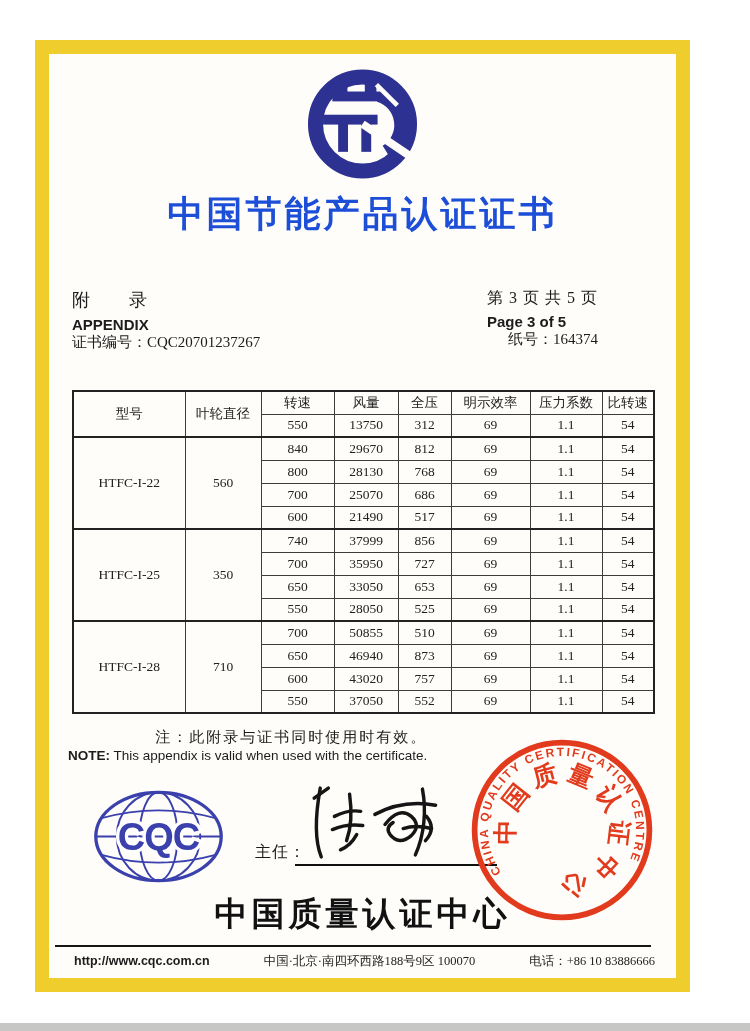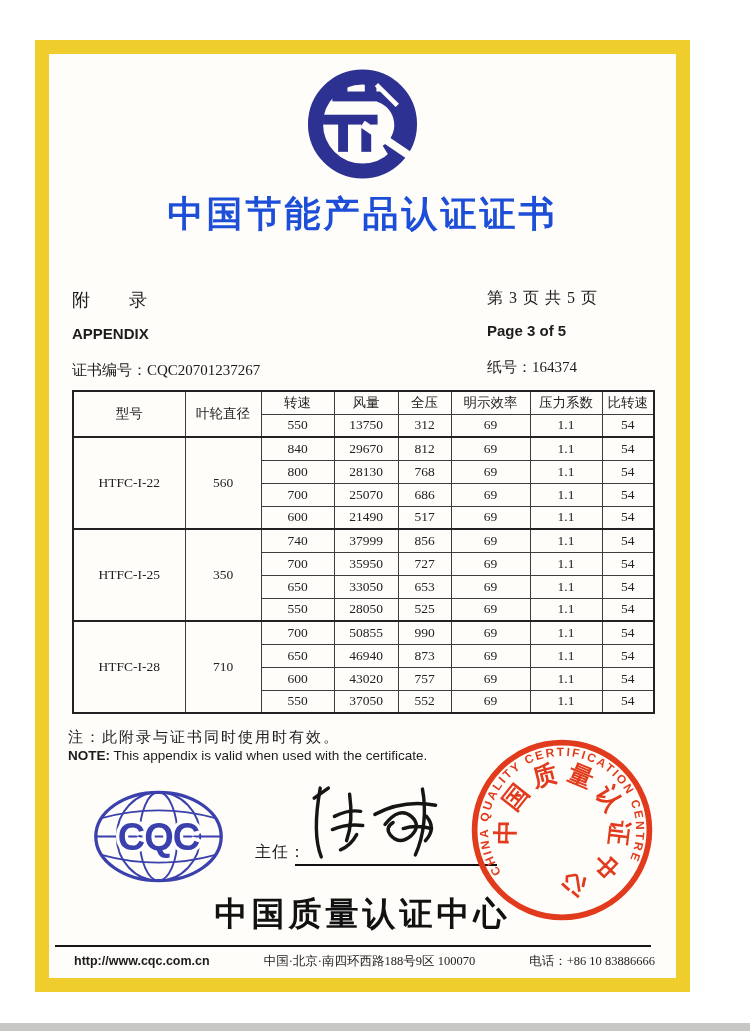--- a/index.html
+++ b/index.html
@@ -11,31 +11,31 @@
   .inner { position:absolute; inset:0; }
 
   .logo-wrap { position:absolute; left:248px; top:12px; width:131px; height:116px; }
   .cert-title { position:absolute; top:136px; left:0; width:100%; text-align:center;
                 font-family:"Liberation Sans", sans-serif; font-weight:bold;
                 font-size:36px; letter-spacing:3px; color:#1d4ed8; }
 
   .info-left  { position:absolute; left:23px;  top:234px; }
   .info-right { position:absolute; left:438px; top:234px; }
   .cn-head   { font-size:18px; letter-spacing:1px; }
-  .en-head   { font-family:"Liberation Sans", sans-serif; font-weight:bold; font-size:15px; margin-top:13px; }
-  .cn-num    { font-size:15px; margin-top:19px; }
+  .en-head   { font-family:"Liberation Sans", sans-serif; font-weight:bold; font-size:15px; margin-top:4px; }
+  .cn-num    { font-size:15px; margin-top:0;text-align:right; }
 
   .spec-table { position:absolute; left:15px; top:336px; border-collapse:collapse;
                 width:581px; table-layout:fixed; border:2px solid #222;margin-left:8px; }
   .spec-table th, .spec-table td { border:1px solid #3d3d3d; height:23px; text-align:center;
                 vertical-align:middle; font-size:13.5px; font-weight:normal; padding:0; color:#222; }
   .spec-table tr.group-start td { border-top:2px solid #222; }
 
   .note-block { position:absolute; left:19px; top:674px; }
-  .note-cn { font-size:15px; letter-spacing:2px; }
+  .note-cn { font-size:15px; letter-spacing:2px;text-align:right; }
   .note-en { font-family:"Liberation Sans", sans-serif; font-size:13.5px; margin-top:1px; }
   .note-en b { font-weight:bold; }
 
   .cqc-logo { position:absolute; left:43px; top:734px; width:133px; height:97px; }
 
   .director { position:absolute; left:206px; top:788px; font-size:16px; letter-spacing:1px; }
   .sig-line { position:absolute; left:246px; top:776px; width:202px; height:36px;
               border-bottom:2px solid #111; }
   .signature-svg { position:absolute; left:251px; top:728px; width:170px; height:86px; }
 
@@ -186,21 +186,21 @@
               <td>525</td>
               <td>69</td>
               <td>1.1</td>
               <td>54</td>
             </tr>
             <tr class="group-start">
               <td rowspan="4">HTFC-I-28</td>
               <td rowspan="4">710</td>
               <td>700</td>
               <td>50855</td>
-              <td>990</td>
+              <td>510</td>
               <td>69</td>
               <td>1.1</td>
               <td>54</td>
             </tr>
             <tr>
               <td>650</td>
               <td>46940</td>
               <td>873</td>
               <td>69</td>
               <td>1.1</td>

